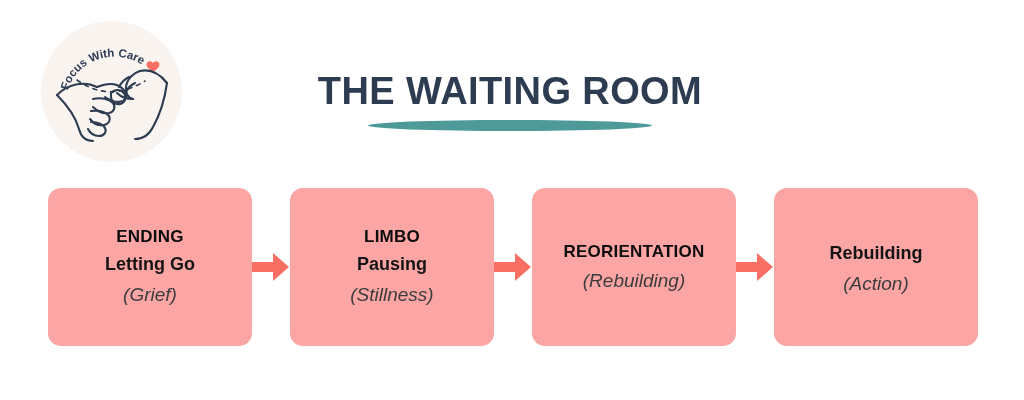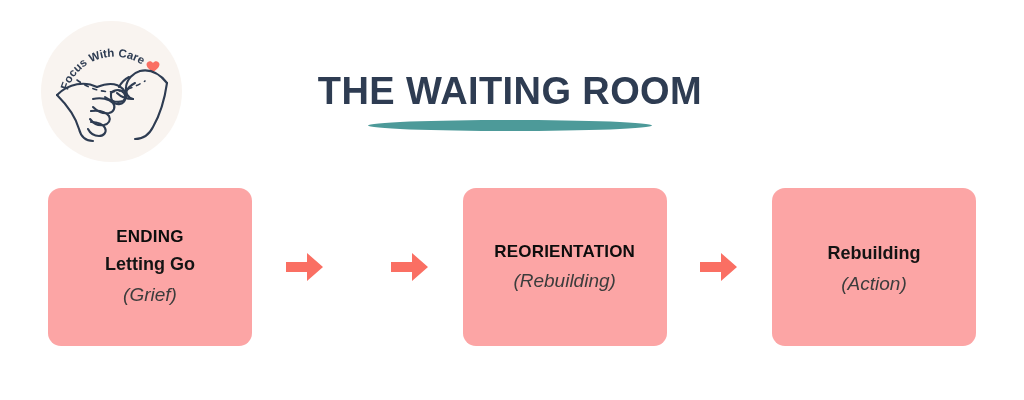--- a/index.html
+++ b/index.html
@@ -162,20 +162,25 @@
     <div class="stage-sub">Letting Go</div>
     <div class="stage-note">(Grief)</div>
   </div>
 
   <div class="flow-arrow">
     <svg width="38" height="30" viewBox="0 0 38 30">
       <path d="M 0 10 L 21 10 L 21 1 L 37 15 L 21 29 L 21 20 L 0 20 Z" fill="#fa6f63"></path>
     </svg>
   </div>
 
+  <div class="stage-card">
+    <div class="stage-title">LIMBO</div>
+    <div class="stage-sub">Pausing</div>
+    <div class="stage-note">(Stillness)</div>
+  </div>
 
   <div class="flow-arrow">
     <svg width="38" height="30" viewBox="0 0 38 30">
       <path d="M 0 10 L 21 10 L 21 1 L 37 15 L 21 29 L 21 20 L 0 20 Z" fill="#fa6f63"></path>
     </svg>
   </div>
 
   <div class="stage-card">
     <div class="stage-title">REORIENTATION</div>
     <div class="stage-note">(Rebuilding)</div>

